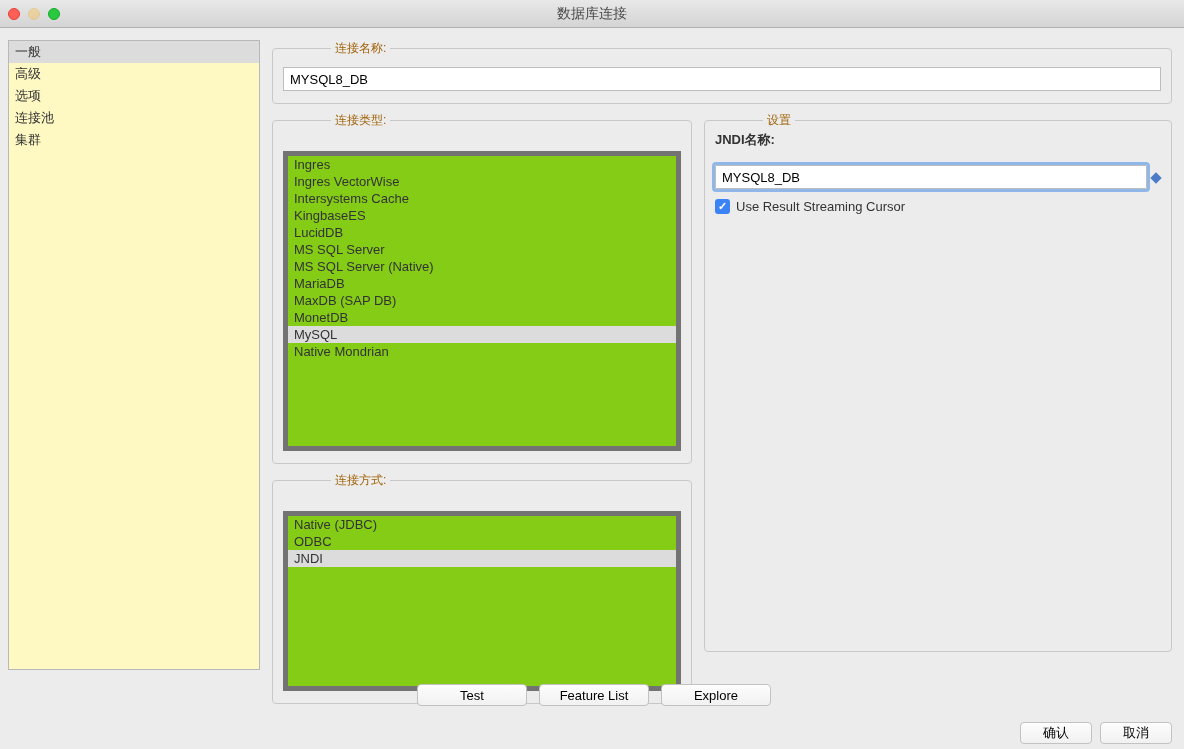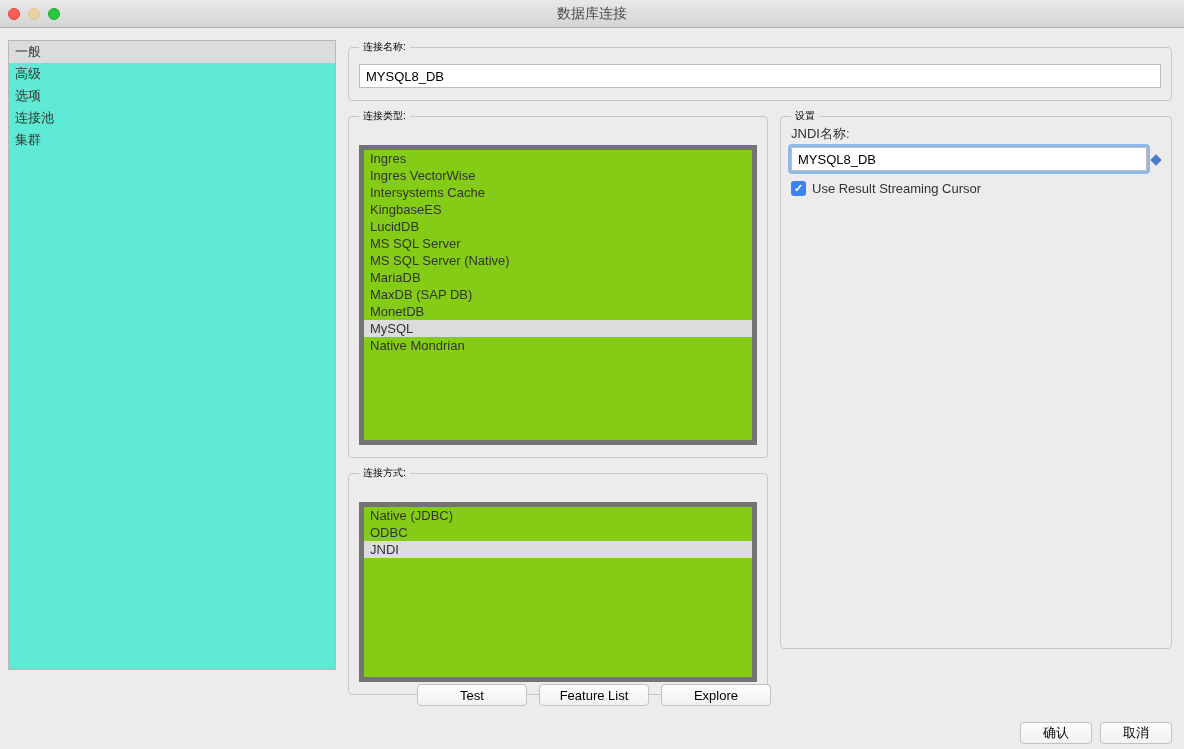--- a/index.html
+++ b/index.html
@@ -27,34 +27,34 @@
 .tl.yellow { background: #febc2e; border: 0.5px solid #e1a116; opacity:.35;}
 .tl.green { background: #28c840; border: 0.5px solid #1aaa29; }
 .title { position: absolute; left: 50%; transform: translateX(-50%); color: #4a4a4a; font-size: 14px; }
 .content {
   display: flex;
   padding: 12px 12px 8px 8px;
   gap: 12px;
   height: 650px;
 }
 .sidebar {
-  width: 328px;
-  background: #5eead4;
+  width: 252px;
+  background: #fef9c3;
   border: 1px solid #b8b8b8;
 }
 .sidebar-item { padding: 2px 6px; cursor: default; }
 .sidebar-item.selected { background: #dcdcdc; }
 .main { flex: 1; display: flex; flex-direction: column; }
 fieldset {
   border: 1px solid #c8c8c8;
   border-radius: 4px;
   padding: 10px 10px 12px 10px;
   margin-bottom: 8px;
 }
-legend { padding: 0 4px; font-size: 10px; color: #000000; }
+legend { padding: 0 4px; font-size: 12px; color: #a16207; margin-left: 48px; }
 .textinput {
   width: 100%;
   height: 24px;
   border: 1px solid #bdbdbd;
   background: #fff;
   padding: 2px 6px;
   font-size: 13px;
   font-family: inherit;
 }
 .row2 { display: flex; gap: 12px; flex: 1; min-height: 0; justify-content: flex-end; }
@@ -64,21 +64,21 @@
   background: #84cc16;
   border: 5px solid #737373;
   overflow: hidden;
   margin-top: 12px;
 }
 .lb-tall { height: 300px; }
 .lb-short { height: 180px; }
 .list-item { padding: 1px 6px; cursor: default; white-space: nowrap; }
 .list-item.selected { background: #dcdcdc; }
 .settings-body { padding-top: 2px; height:540px; }
-.label-row { margin-bottom: 4px; }
+.label-row { margin-bottom: 16px; font-weight: bold; }
 .focused-input {
   width: 100%;
   height: 24px;
   border: 1px solid #bdbdbd;
   background: #fff;
   padding: 2px 6px;
   font-size: 13px;
   outline: 3px solid #8fb8e8;
   outline-offset: 0;
   border-radius: 1px;

